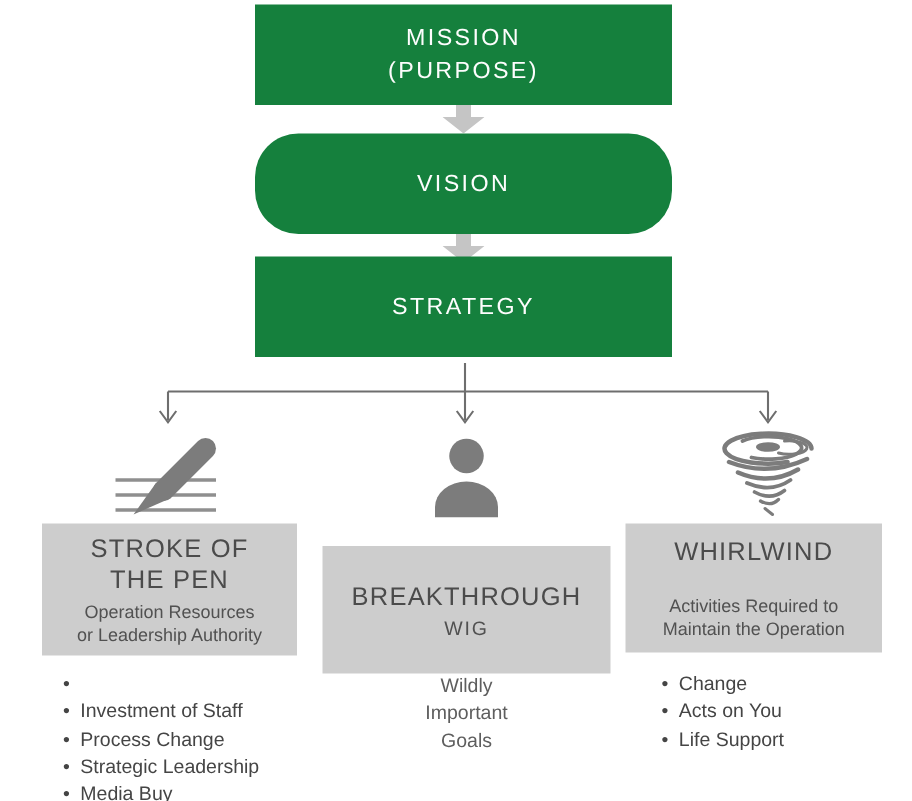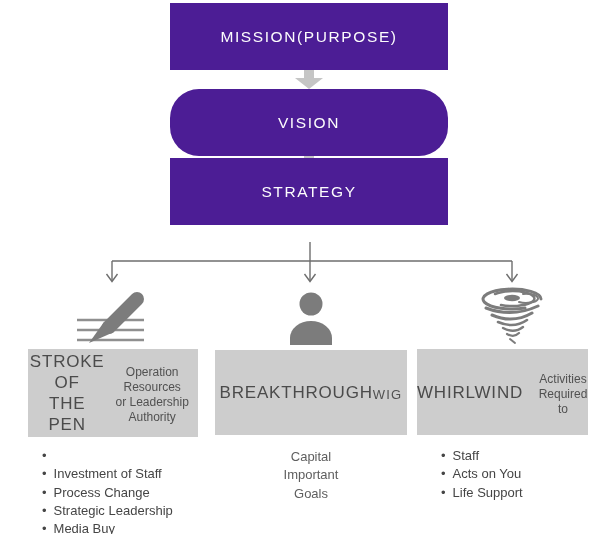--- a/index.html
+++ b/index.html
@@ -2,48 +2,48 @@
 <html><head>
 <meta charset="utf-8">
 <style>
   html,body{margin:0;padding:0;background:#ffffff;}
   .canvas{
     position:relative;width:608px;height:534px;background:#ffffff;
     font-family:"Liberation Sans",sans-serif;overflow:hidden;
   }
   
   .dark-box{
-    position:absolute;left:170px;width:278px;height:67px;background:#4c1d95;
-    color:#fdfdfd;display:flex;align-items:center;justify-content:center;
+    position:absolute;left:170px;width:278px;height:67px;background:#15803d;
+    color:#fdfdfd;display:flex;flex-direction:column;align-items:center;justify-content:center;
     font-size:15.5px;letter-spacing:1.6px;line-height:22px;text-align:center;
   }
   .dark-box.mission{top:3px;}
   .dark-box.vision{top:89px;border-radius:29px;}
-  .dark-box.strategy{top:158px;}
+  .dark-box.strategy{top:171px;}
   
   .block-arrow{position:absolute;left:295px;width:28px;height:19px;}
   .block-arrow.a1{top:70px;}
   .block-arrow.a2{top:156px;}
   
   .connectors{position:absolute;left:0;top:0;width:608px;height:534px;pointer-events:none;}
   
   .icon-wrap{position:absolute;}
   .icon-pen{left:75px;top:289px;width:72px;height:58px;}
   .icon-person{left:288px;top:292px;width:46px;height:53px;}
   .icon-tornado{left:479px;top:287px;width:66px;height:59px;}
   
   .label-box{
     position:absolute;background:#cdcdcd;color:#4b4b4b;text-align:center;
-    display:flex;flex-direction:row;align-items:center;justify-content:center;
+    display:flex;flex-direction:column;align-items:center;justify-content:center;
   }
   .label-box .title{font-size:17px;letter-spacing:0.8px;line-height:21px;font-weight:500;}
   .label-box .subtitle{font-size:12px;line-height:15px;margin-top:4px;color:#515151;}
   .label-box .subtitle.wig{font-size:13px;letter-spacing:1.2px;margin-top:3px;}
   .label-box.pen{left:28px;top:349px;width:170px;height:88px;}
-  .label-box.wig{left:215px;top:350px;width:192px;height:85px;}
+  .label-box.wig{left:215px;top:364px;width:192px;height:85px;}
   .label-box.whirl{left:417px;top:349px;width:171px;height:86px;gap:15px;}
   
   .bullet-list{position:absolute;font-size:13px;color:#454545;line-height:18.3px;}
   .bullet-list.left{left:42px;top:447px;}
   .bullet-list.right{left:441px;top:447px;}
   .bullet-item{display:flex;align-items:baseline;}
   .bullet-item .dot{margin-right:7px;font-size:13px;}
   .plain-list{
     position:absolute;left:215px;top:448px;width:192px;text-align:center;
     font-size:13px;color:#5e5e5e;line-height:18.3px;
@@ -137,20 +137,21 @@
       <div>WIG</div>
     </div>
   </div>
 
   <div class="label-box whirl">
     <div class="title">
       <div>WHIRLWIND</div>
     </div>
     <div class="subtitle">
       <div>Activities Required to</div>
+      <div>Maintain the Operation</div>
     </div>
   </div>
 
   <div class="bullet-list left">
     <div class="bullet-item">
       <span class="dot">•</span>
     </div>
     <div class="bullet-item">
       <span class="dot">•</span>
       <span>Investment of Staff</span>
@@ -163,29 +164,29 @@
       <span class="dot">•</span>
       <span>Strategic Leadership</span>
     </div>
     <div class="bullet-item">
       <span class="dot">•</span>
       <span>Media Buy</span>
     </div>
   </div>
 
   <div class="plain-list">
-    <div>Capital</div>
+    <div>Wildly</div>
     <div>Important</div>
     <div>Goals</div>
   </div>
 
   <div class="bullet-list right">
     <div class="bullet-item">
       <span class="dot">•</span>
-      <span>Staff</span>
+      <span>Change</span>
     </div>
     <div class="bullet-item">
       <span class="dot">•</span>
       <span>Acts on You</span>
     </div>
     <div class="bullet-item">
       <span class="dot">•</span>
       <span>Life Support</span>
     </div>
   </div>

